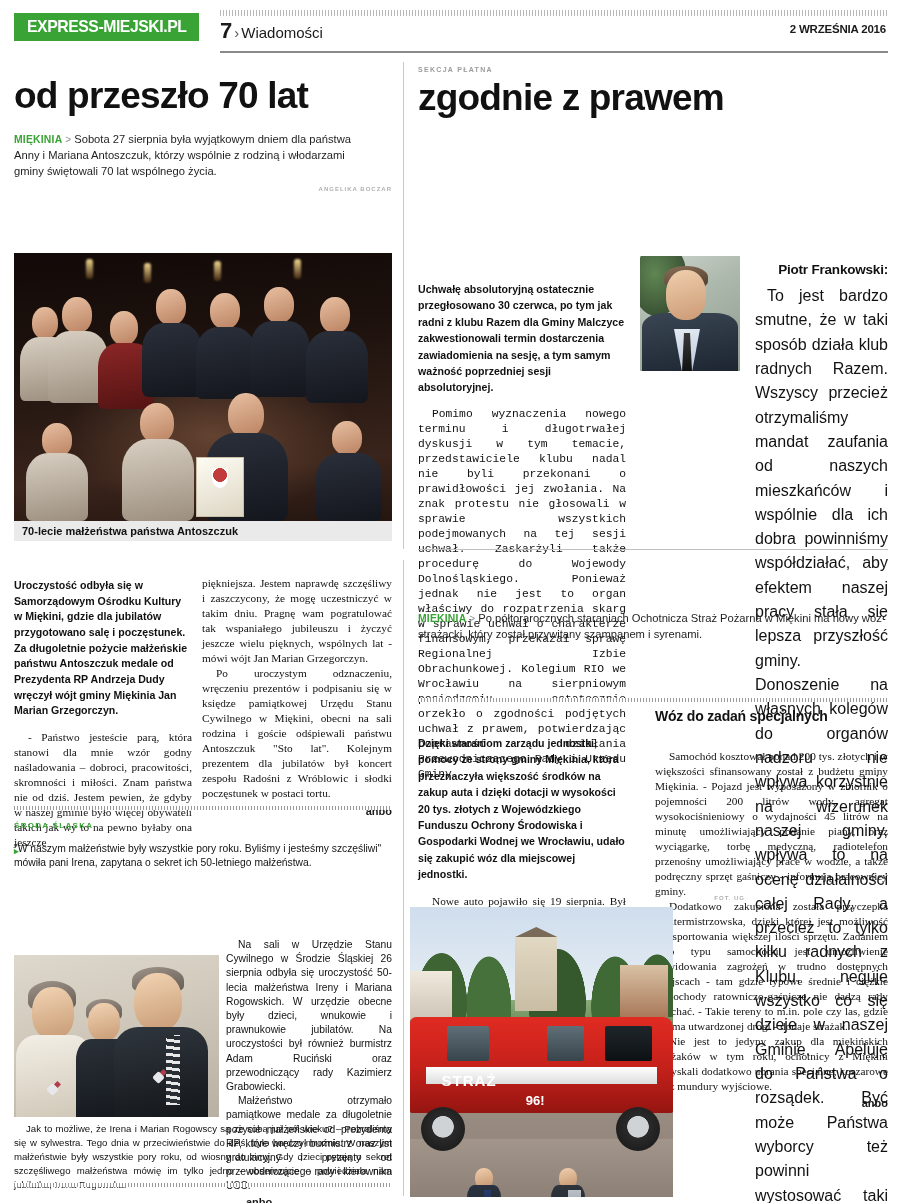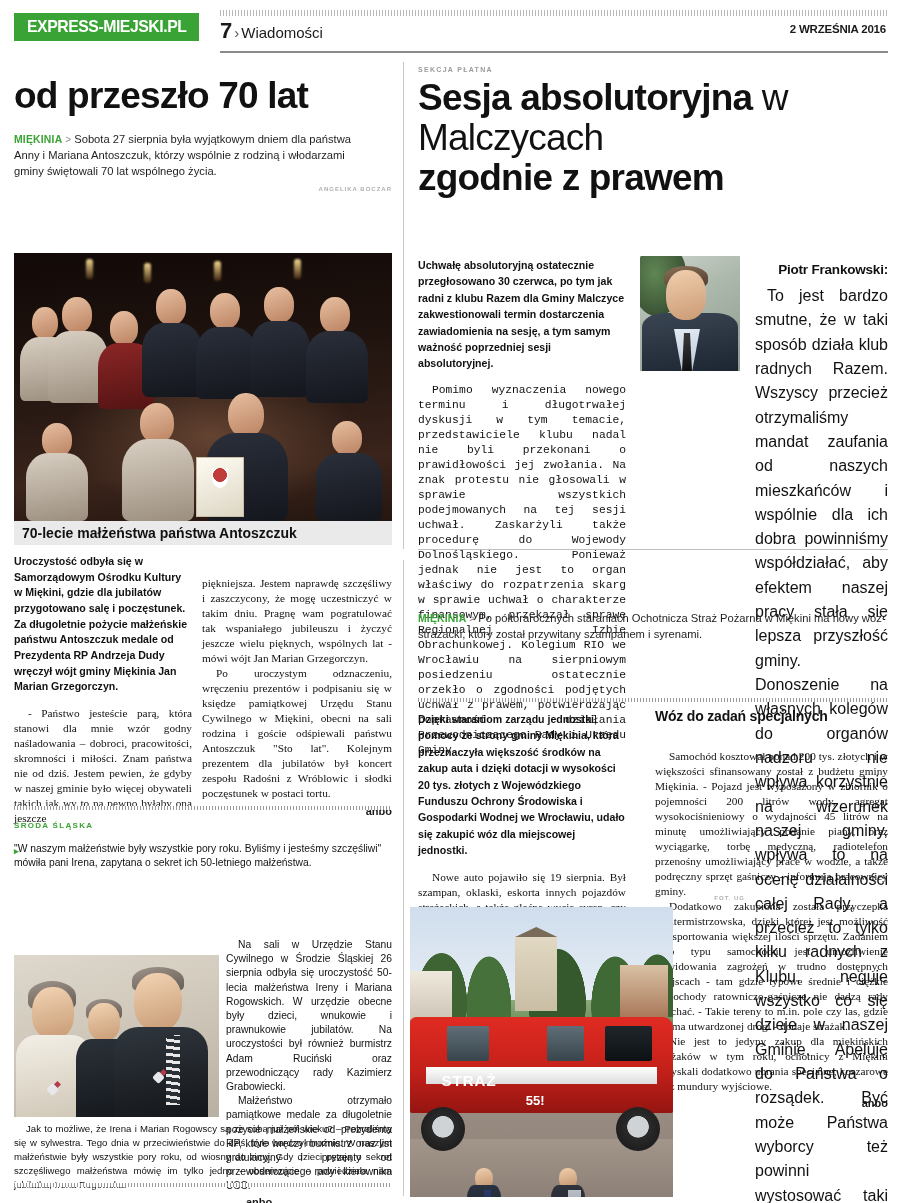--- a/index.html
+++ b/index.html
@@ -101,32 +101,33 @@
   .body-sans {
     font-family: "Liberation Sans", sans-serif;
     font-size: 10.3px; line-height: 1.38;
     text-align: justify; color: #111;
   }
   .body-sans p { text-indent: 12px; margin: 0; }
   .intro-bold {
     font-family: "Liberation Sans", sans-serif;
     font-weight: bold; font-size: 10.6px; line-height: 1.48;
     color: #111;
+    margin-top: 24px;
   }
   .byline {
     font-family: "Liberation Sans", sans-serif;
     font-weight: bold; font-size: 11px; text-align: right;
   }
   .photocredit {
     font-size: 6px; color: #b0b0b0; letter-spacing: 1px;
     font-weight: bold; text-transform: uppercase; text-align: right;
   }
   .caption-bar {
     background: #eaeaea; font-family: "Liberation Sans", sans-serif;
-    font-weight: bold; font-size: 14px; color: #111;
+    font-weight: bold; font-size: 11px; color: #111;
     padding: 4px 8px;
   }
 
   
   .photo { position: absolute; overflow: hidden; }
 
   
   .photo-antoszczuk {
     background:
       radial-gradient(ellipse 55% 42% at 52% 68%, rgba(160,110,80,0.45), rgba(0,0,0,0) 70%),
@@ -418,21 +419,20 @@
       <p>Jak to możliwe, że Irena i Marian Rogowscy są ze sobą już pół wieku? – Pobraliśmy się w sylwestra. Tego dnia w przeciwieństwie do dziś, było bardzo mroźnie. W naszym małżeństwie były wszystkie pory roku, od wiosny do zimy. Gdy dzieci pytają o sekret szczęśliwego małżeństwa mówię im tylko jedno - obserwujcie – powiedziała nam jubilatka, Irena Rogowska.</p>
     </div>
     <span class="byline" style="display:inline-block; margin-left:232px; margin-top:-12px;">anbo</span>
   </div>
 
   <div class="dotrule" style="left:14px; top:1183px; width:378px;"></div>
 
   <div style="position:absolute; left:418px; top:66px; width:470px;">
     <div class="kicker">SEKCJA PŁATNA</div>
     <div class="hl-xl" style="margin-top:5px;">
-      <div><span>Sesja absolutoryjna</span><span class="light"> w Malczycach</span></div>
       <div>zgodnie z prawem</div>
     </div>
   </div>
 
   <div style="position:absolute; left:418px; top:257px; width:208px;">
     <div class="intro-bold" style="line-height:1.55;">Uchwałę absolutoryjną ostatecznie przegłosowano 30 czerwca, po tym jak radni z klubu Razem dla Gminy Malczyce zakwestionowali termin dostarczenia zawiadomienia na sesję, a tym samym ważność poprzedniej sesji absolutoryjnej.</div>
     <div class="body-serif" style="margin-top:11px;font-family:Liberation Mono, monospace;">
       <p>Pomimo wyznaczenia nowego terminu i długotrwałej dyskusji w tym temacie, przedstawiciele klubu nadal nie byli przekonani o prawidłowości jej zwołania. Na znak protestu nie głosowali w sprawie wszystkich podejmowanych na tej sesji uchwał. Zaskarżyli także procedurę do Wojewody Dolnośląskiego. Ponieważ jednak nie jest to organ właściwy do rozpatrzenia skarg w sprawie uchwał o charakterze finansowym, przekazał sprawę Regionalnej Izbie Obrachunkowej. Kolegium RIO we Wrocławiu na sierpniowym posiedzeniu ostatecznie orzekło o zgodności podjętych uchwał z prawem, potwierdzając poprawność działania Przewodniczącego Rady i Urzędu Gminy.</p>
     </div>
   </div>
@@ -493,21 +493,21 @@
     <div class="house-r"></div>
     <div class="truck-body"></div>
     <div class="cabwin" style="left:14%; width:16%;"></div>
     <div class="cabwin" style="left:52%; width:14%;"></div>
     <div class="cabwin" style="left:74%; width:18%; background:linear-gradient(180deg,#1f262b,#0d1114);"></div>
     <div class="stripe"></div>
     <div class="ground"></div>
     <div class="wheel" style="left:4%;"></div>
     <div class="wheel" style="right:5%;"></div>
     <div class="strazlabel">STRAŻ</div>
-    <div class="numlabel">55!</div>
+    <div class="numlabel">96!</div>
     <div class="person" style="left:28%;">
       <div class="p-head"></div>
       <div class="p-body" style="background:linear-gradient(175deg,#2b3342,#151b24);"></div>
 
       <div style="position:absolute;left:44%;top:22px;width:7px;height:34px;background:linear-gradient(180deg,#2a3a6a,#16224a);"></div>
 
     </div>
     <div class="person" style="left:60%;">
       <div class="p-head"></div>
       <div class="p-body" style="background:linear-gradient(175deg,#30353d,#191c21);"></div>

